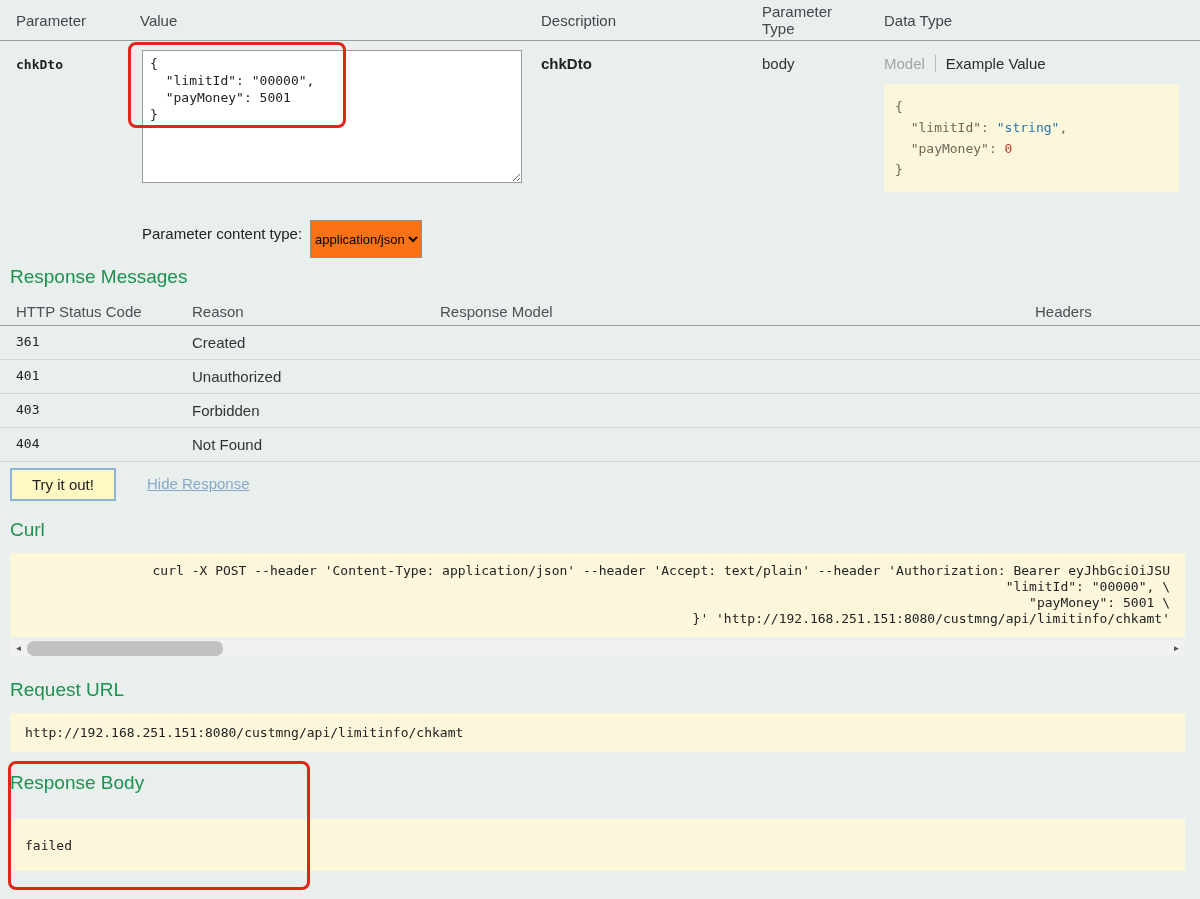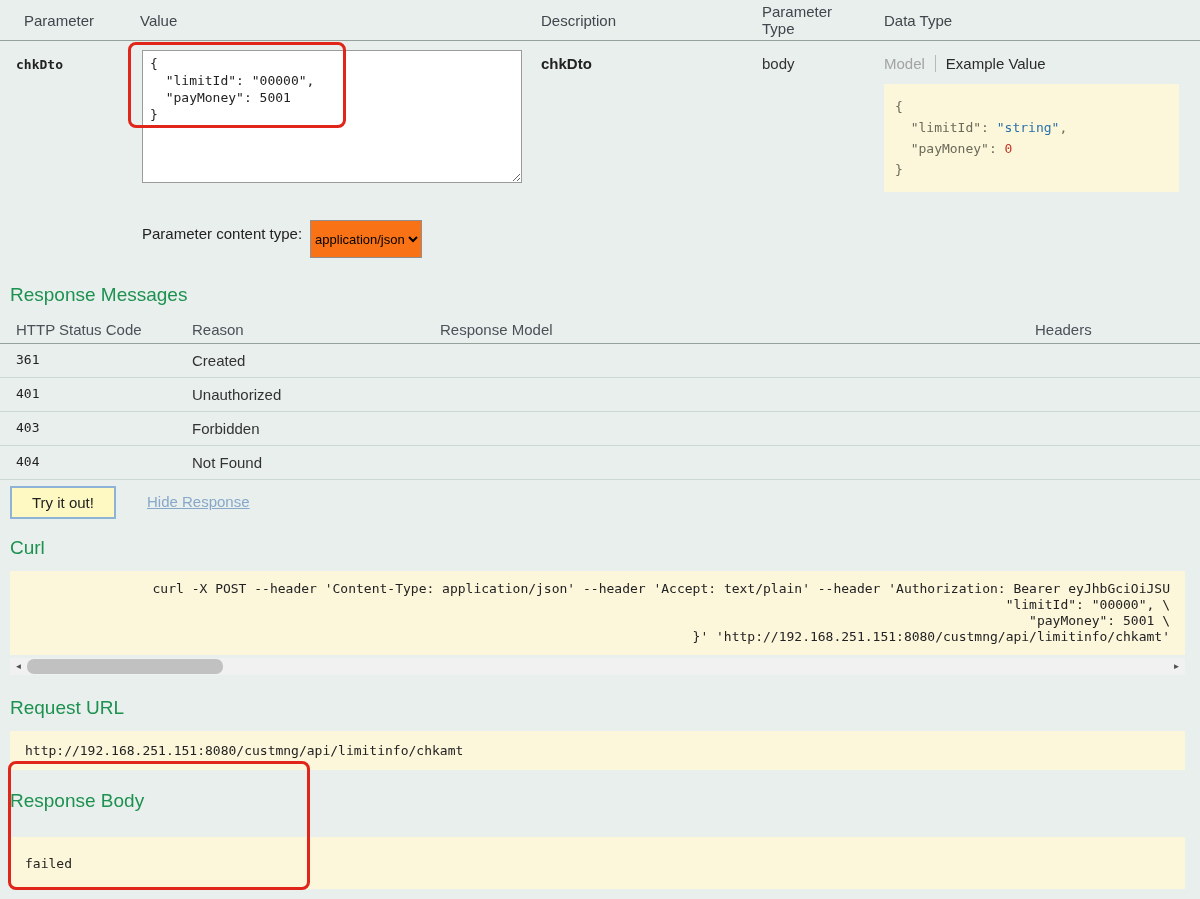--- a/index.html
+++ b/index.html
@@ -10,21 +10,21 @@
     font-family: "Liberation Sans", sans-serif; font-size: 15px;
   }
 
   
   .params-header {
     display: grid; grid-template-columns: 140px 401px 221px 122px 316px;
     min-height: 40px; align-items: center; border-bottom: 1px solid #93a29b;
     color: #40474c;
   }
   .ph-cell { padding: 3px 0; line-height: 17px; }
-  .ph-first { padding-left: 24px; }
+  .ph-first { padding-left: 16px; }
   .ph-narrow { padding-right: 42px; }
 
   .params-row { display: grid; grid-template-columns: 140px 401px 221px 122px 316px; }
   .param-name { padding: 16px 0 0 16px; font-family: "DejaVu Sans Mono", monospace; font-size: 13px; font-weight: bold; color: #222; }
   .value-cell { padding-top: 9px; }
   .param-textarea {
     margin-left: 2px; width: 380px; height: 133px; border: 1px solid #9b9b9b;
     background: #fff; color: #222; padding: 4px 7px; resize: both;
     font-family: "DejaVu Sans Mono", monospace; font-size: 13px; line-height: 17px;
   }
@@ -41,21 +41,21 @@
   }
   .example-box div { white-space: pre; }
   .json-str { color: #2a72a8; }
   .json-num { color: #c0392b; }
 
   .content-type-row { margin: 16px 0 0 142px; display: flex; align-items: center; color: #222; }
   .content-type-select { margin-left: 8px; height: 38px; font-size: 13px; border: 1px solid #8f8f8f; background: #f97316; font-family: "Liberation Sans", sans-serif; margin-top: 12px; }
 
   
   .section-title { margin-left: 10px; font-size: 19px; font-weight: 400; color: #1d9150; }
-  .mt-rm { margin-top: 26px; }
+  .mt-rm { margin-top: 8px; }
   .mt-curl { margin-top: 18px; }
   .mt-url { margin-top: 22px; }
   .mt-body { margin-top: 20px; }
 
   
   .rm-table { margin-top: 10px; }
   .rm-header, .rm-row { display: grid; grid-template-columns: 176px 248px 595px 1fr; }
   .rm-header { border-bottom: 1px solid #93a29b; color: #4a5157; }
   .rm-header > div { padding: 5px 0 5px 16px; }
   .rm-row { border-bottom: 1px solid #ccd8d2; }

